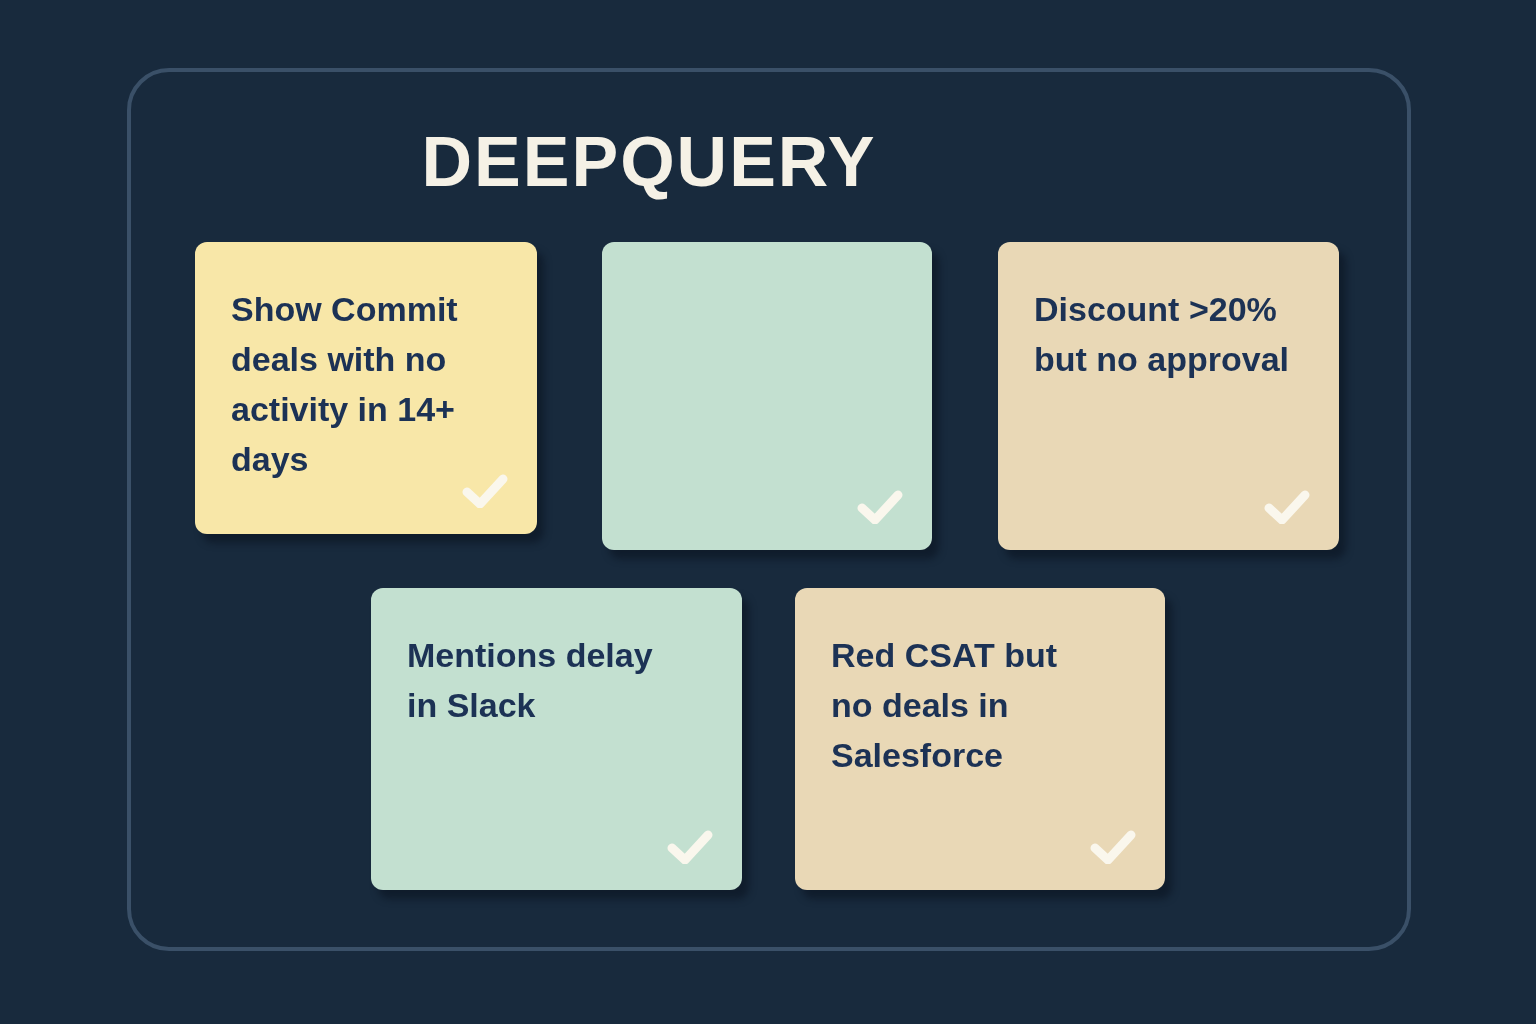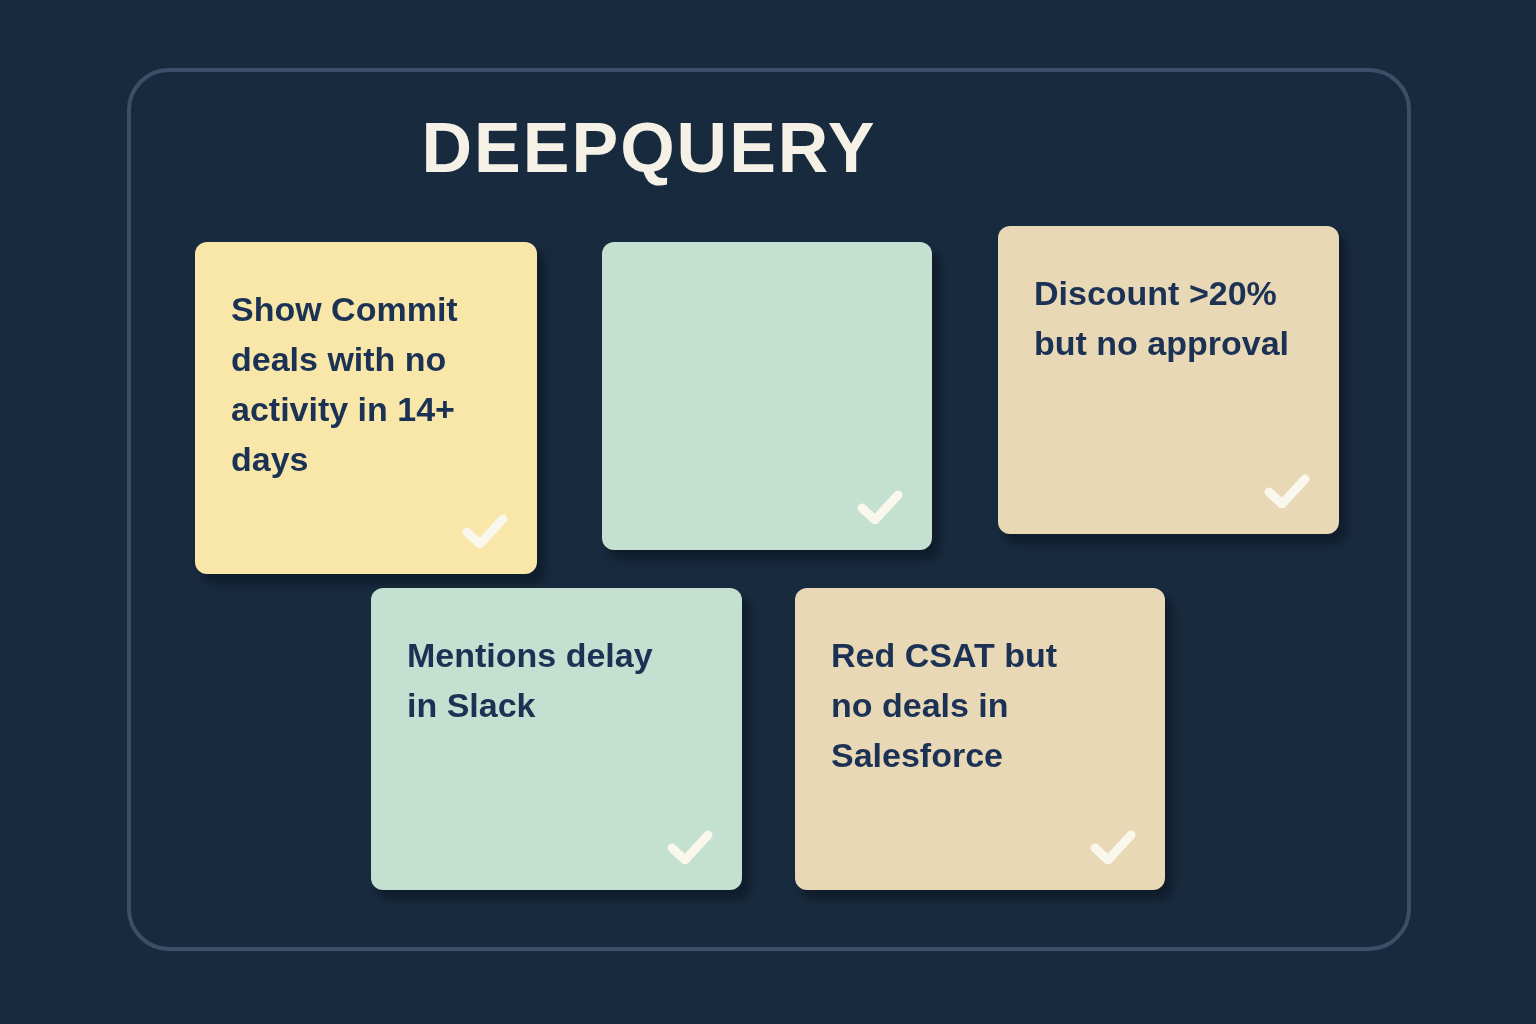--- a/index.html
+++ b/index.html
@@ -31,21 +31,21 @@
     left: 127px;
     top: 68px;
     width: 1284px;
     height: 883px;
     border: 4px solid var(--frame_border);
     border-radius: 42px;
   }
   .title {
     position: absolute;
     left: 127px;
-    top: 108px;
+    top: 122px;
     width: 1044px;
     text-align: center;
     font-size: 70px;
     font-weight: 800;
     letter-spacing: 2px;
     color: var(--title_text);
   }
   .card {
     position: absolute;
     border-radius: 12px;
@@ -66,23 +66,23 @@
     position: absolute;
     right: 28px;
     bottom: 26px;
     width: 48px;
     height: 34px;
     color: var(--checkmark);
   }
   .card-check svg { display: block; width: 100%; height: 100%; }
 
   
-  #card-0 { left: 195px; top: 242px; width: 342px; height: 332px; }
+  #card-0 { left: 195px; top: 242px; width: 342px; height: 292px; }
   #card-1 { left: 602px; top: 242px; width: 330px; height: 308px; }
-  #card-2 { left: 998px; top: 226px; width: 341px; height: 308px; }
+  #card-2 { left: 998px; top: 242px; width: 341px; height: 308px; }
   
   #card-3 { left: 371px; top: 588px; width: 371px; height: 302px; }
   #card-4 { left: 795px; top: 588px; width: 370px; height: 302px; }
 </style>
 </head>
 <body>
 
 <div class="stage">
 
   <div class="frame"></div>

